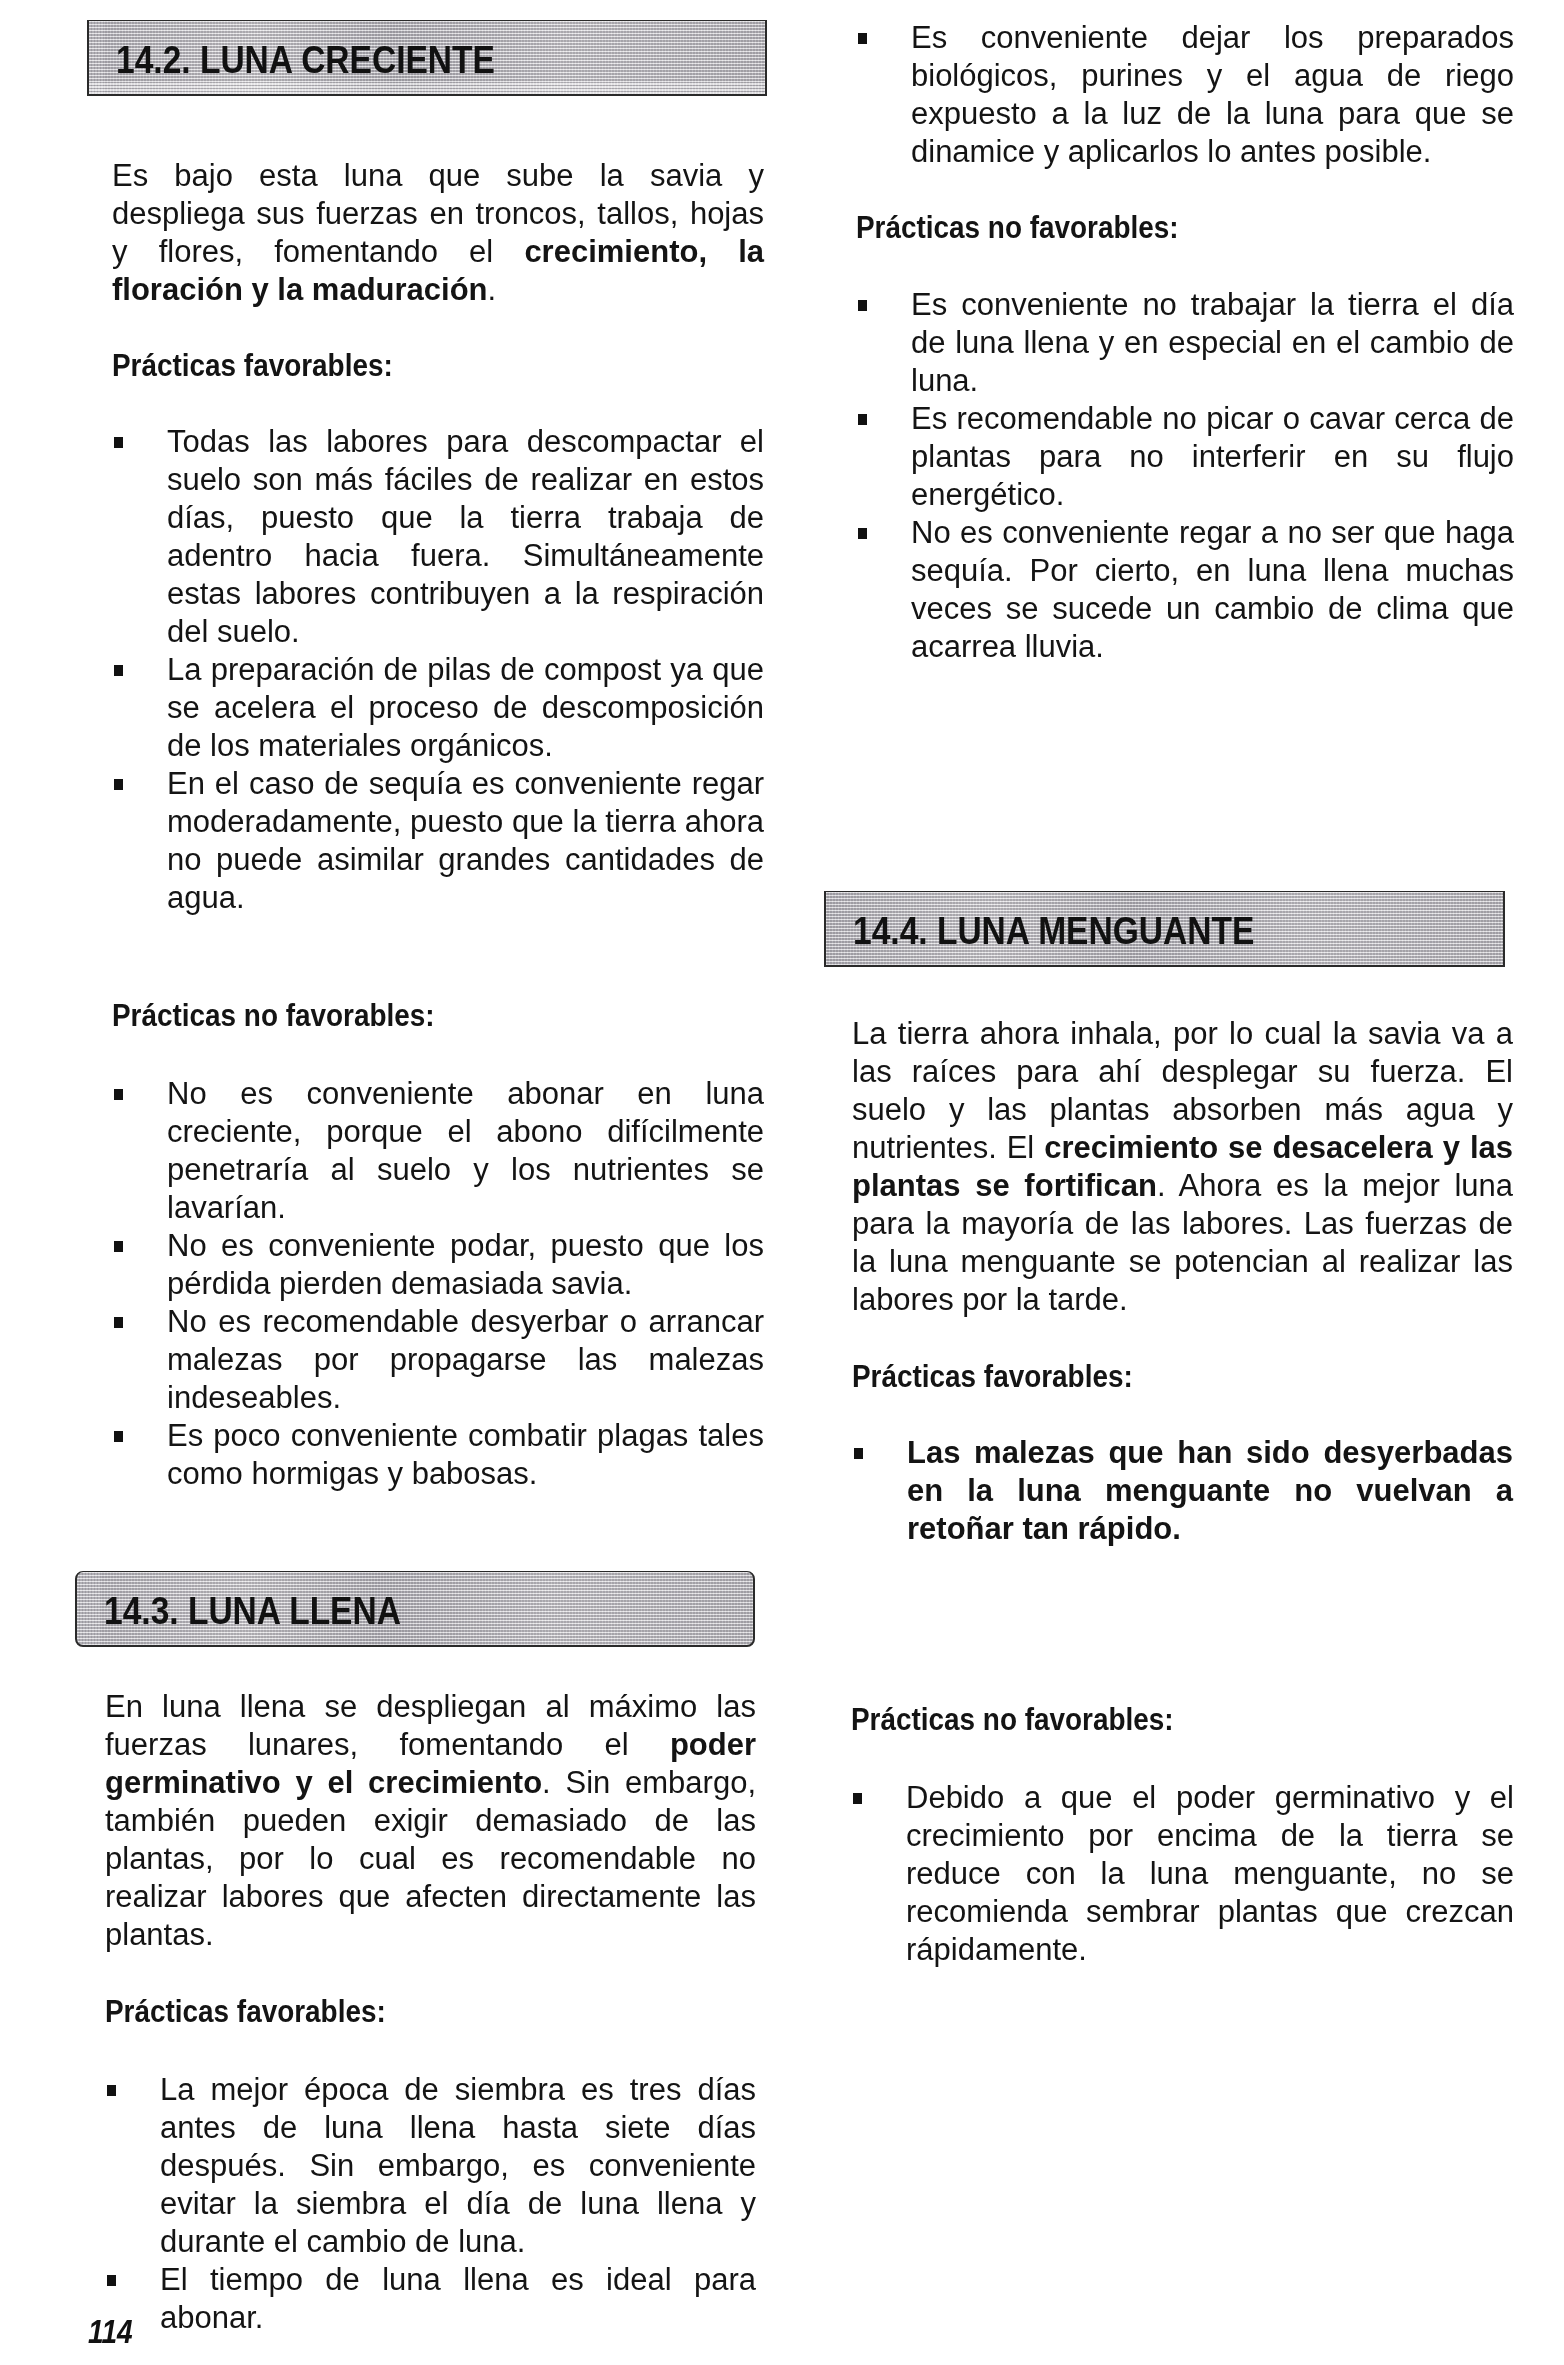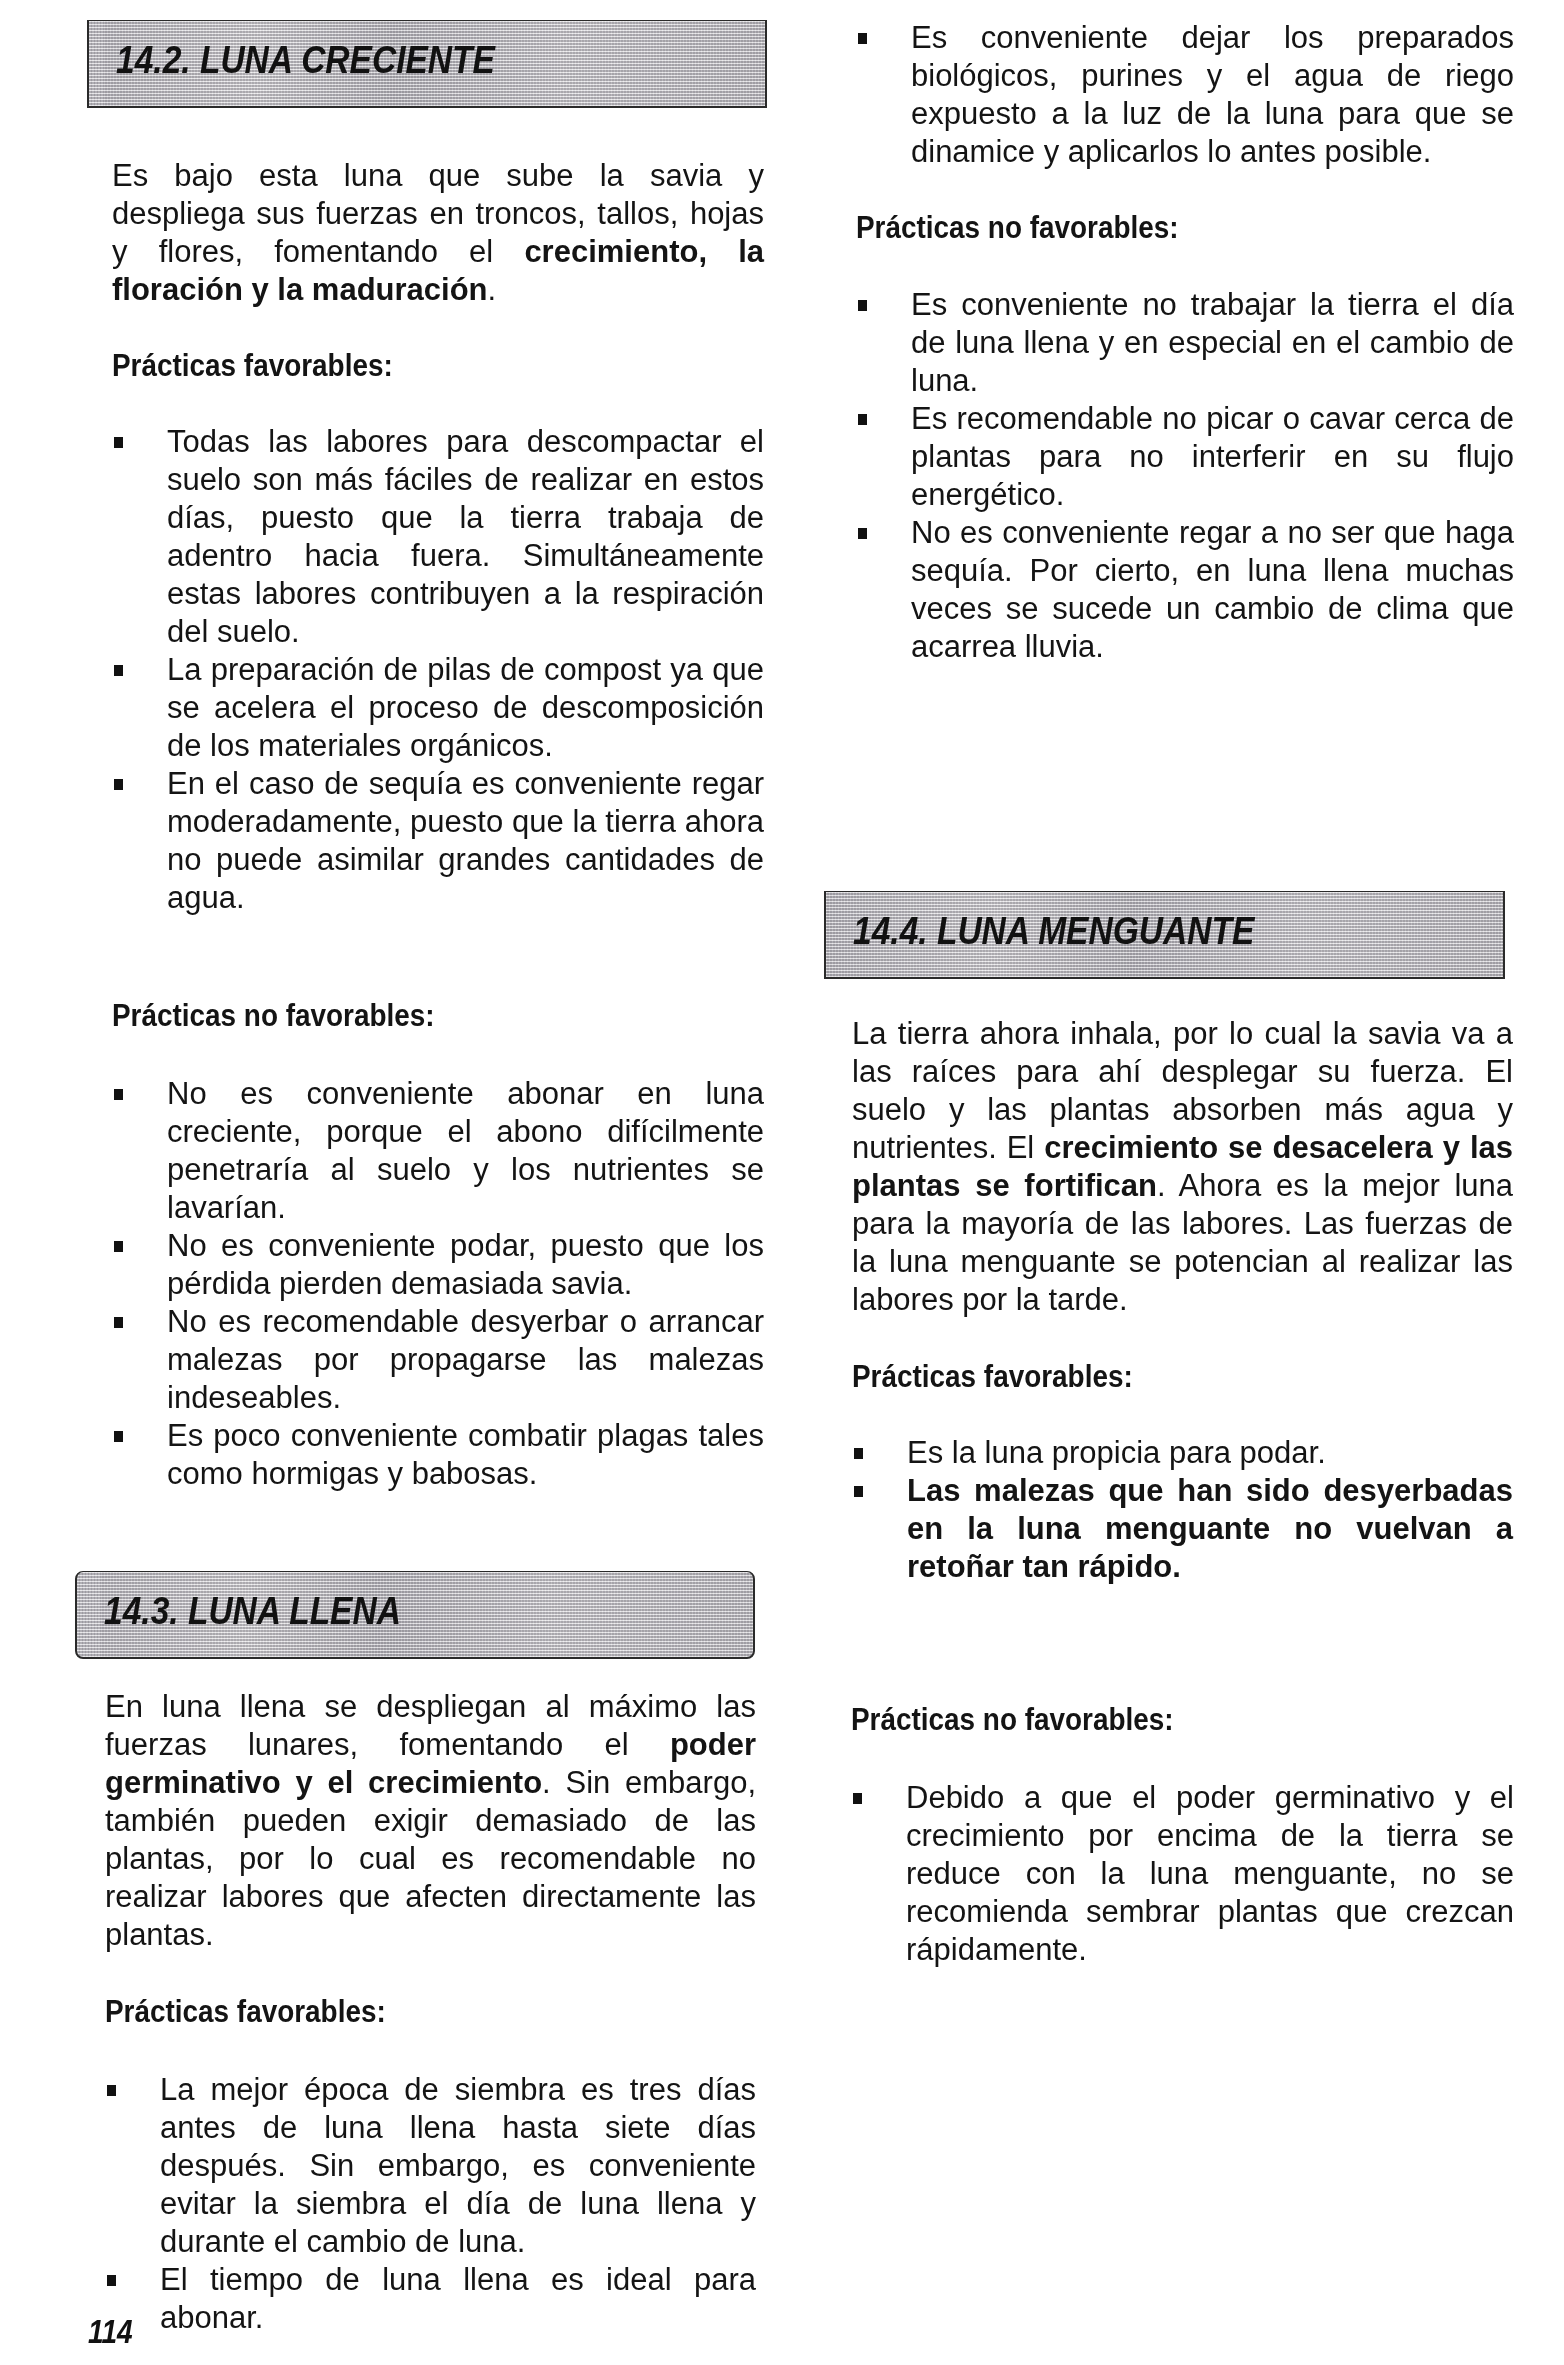--- a/index.html
+++ b/index.html
@@ -1,26 +1,25 @@
 <!DOCTYPE html>
 <html style="font-size:12px"><head>
 <meta charset="utf-8">
 <style>
   html, body { margin:0; padding:0; background:#ffffff; }
   body { width:1565px; height:2366px; position:relative; overflow:hidden;
          font-family:"Liberation Sans", sans-serif; color:#141414; }
   .heading-box {
-    position:absolute; height:88px; box-sizing:border-box;
+    position:absolute; height:76px; box-sizing:border-box;
     border:2.3px solid #2a2a2a; border-top-width:1.5px;
     background-color:#c9c7cc;
     background-image:
       repeating-linear-gradient(0deg, rgba(255,255,255,0.55) 0px, rgba(255,255,255,0.55) 1.5px, rgba(120,118,125,0.35) 1.5px, rgba(120,118,125,0.35) 3px),
       repeating-linear-gradient(90deg, rgba(255,255,255,0.25) 0px, rgba(255,255,255,0.25) 1.5px, rgba(0,0,0,0.08) 1.5px, rgba(0,0,0,0.08) 3px),
       linear-gradient(90deg, #bdbbc2 0%, #d8d6da 25%, #b8b6bd 45%, #d4d2d7 70%, #c2c0c6 100%);
-    font-style: italic;
   }
   .heading-text {
     position:absolute; left:27px; top:16.7px;
     font-family:"Liberation Sans", sans-serif; font-weight:bold;
     font-size:39px; letter-spacing:0px; color:#111;
     transform:scaleX(0.86); transform-origin:left center; white-space:nowrap;
   }
   .para {
     position:absolute; font-size:31px; line-height:38px; text-align:justify;
     text-align-last:left; hyphens:none;
@@ -142,24 +141,20 @@
 
 <p class="para" style="left:852px; top:1015px; width:661px; margin:0;">
   <span>La tierra ahora inhala, por lo cual la savia va a las raíces para ahí desplegar su fuerza. El suelo y las plantas absorben más agua y nutrientes. El </span><b>crecimiento se desacelera y las plantas se fortifican</b><span>. Ahora es la mejor luna para la mayoría de las labores. Las fuerzas de la luna menguante se potencian al realizar las labores por la tarde.</span>
 </p>
 
 <div class="subhead" style="left:852px; top:1358px;">Prácticas favorables:</div>
 
 <ul class="blist" style="left:852px; top:1434px; width:661px;">
   <li style="padding-left:55px;">
     <span class="bullet" style="left:1.5px;"></span>
-    <span>Es la luna propicia para podar.</span>
-  </li>
-  <li style="padding-left:55px;">
-    <span class="bullet" style="left:1.5px;"></span>
   </li>
   <li style="padding-left:55px;font-weight:bold;">
     <span class="bullet" style="left:1.5px;"></span>
     <span>Las malezas que han sido desyerbadas en la luna menguante no vuelvan a retoñar tan rápido.</span>
   </li>
 </ul>
 
 <div class="subhead" style="left:851px; top:1701px;">Prácticas no favorables:</div>
 
 <ul class="blist" style="left:851px; top:1779px; width:663px;">

